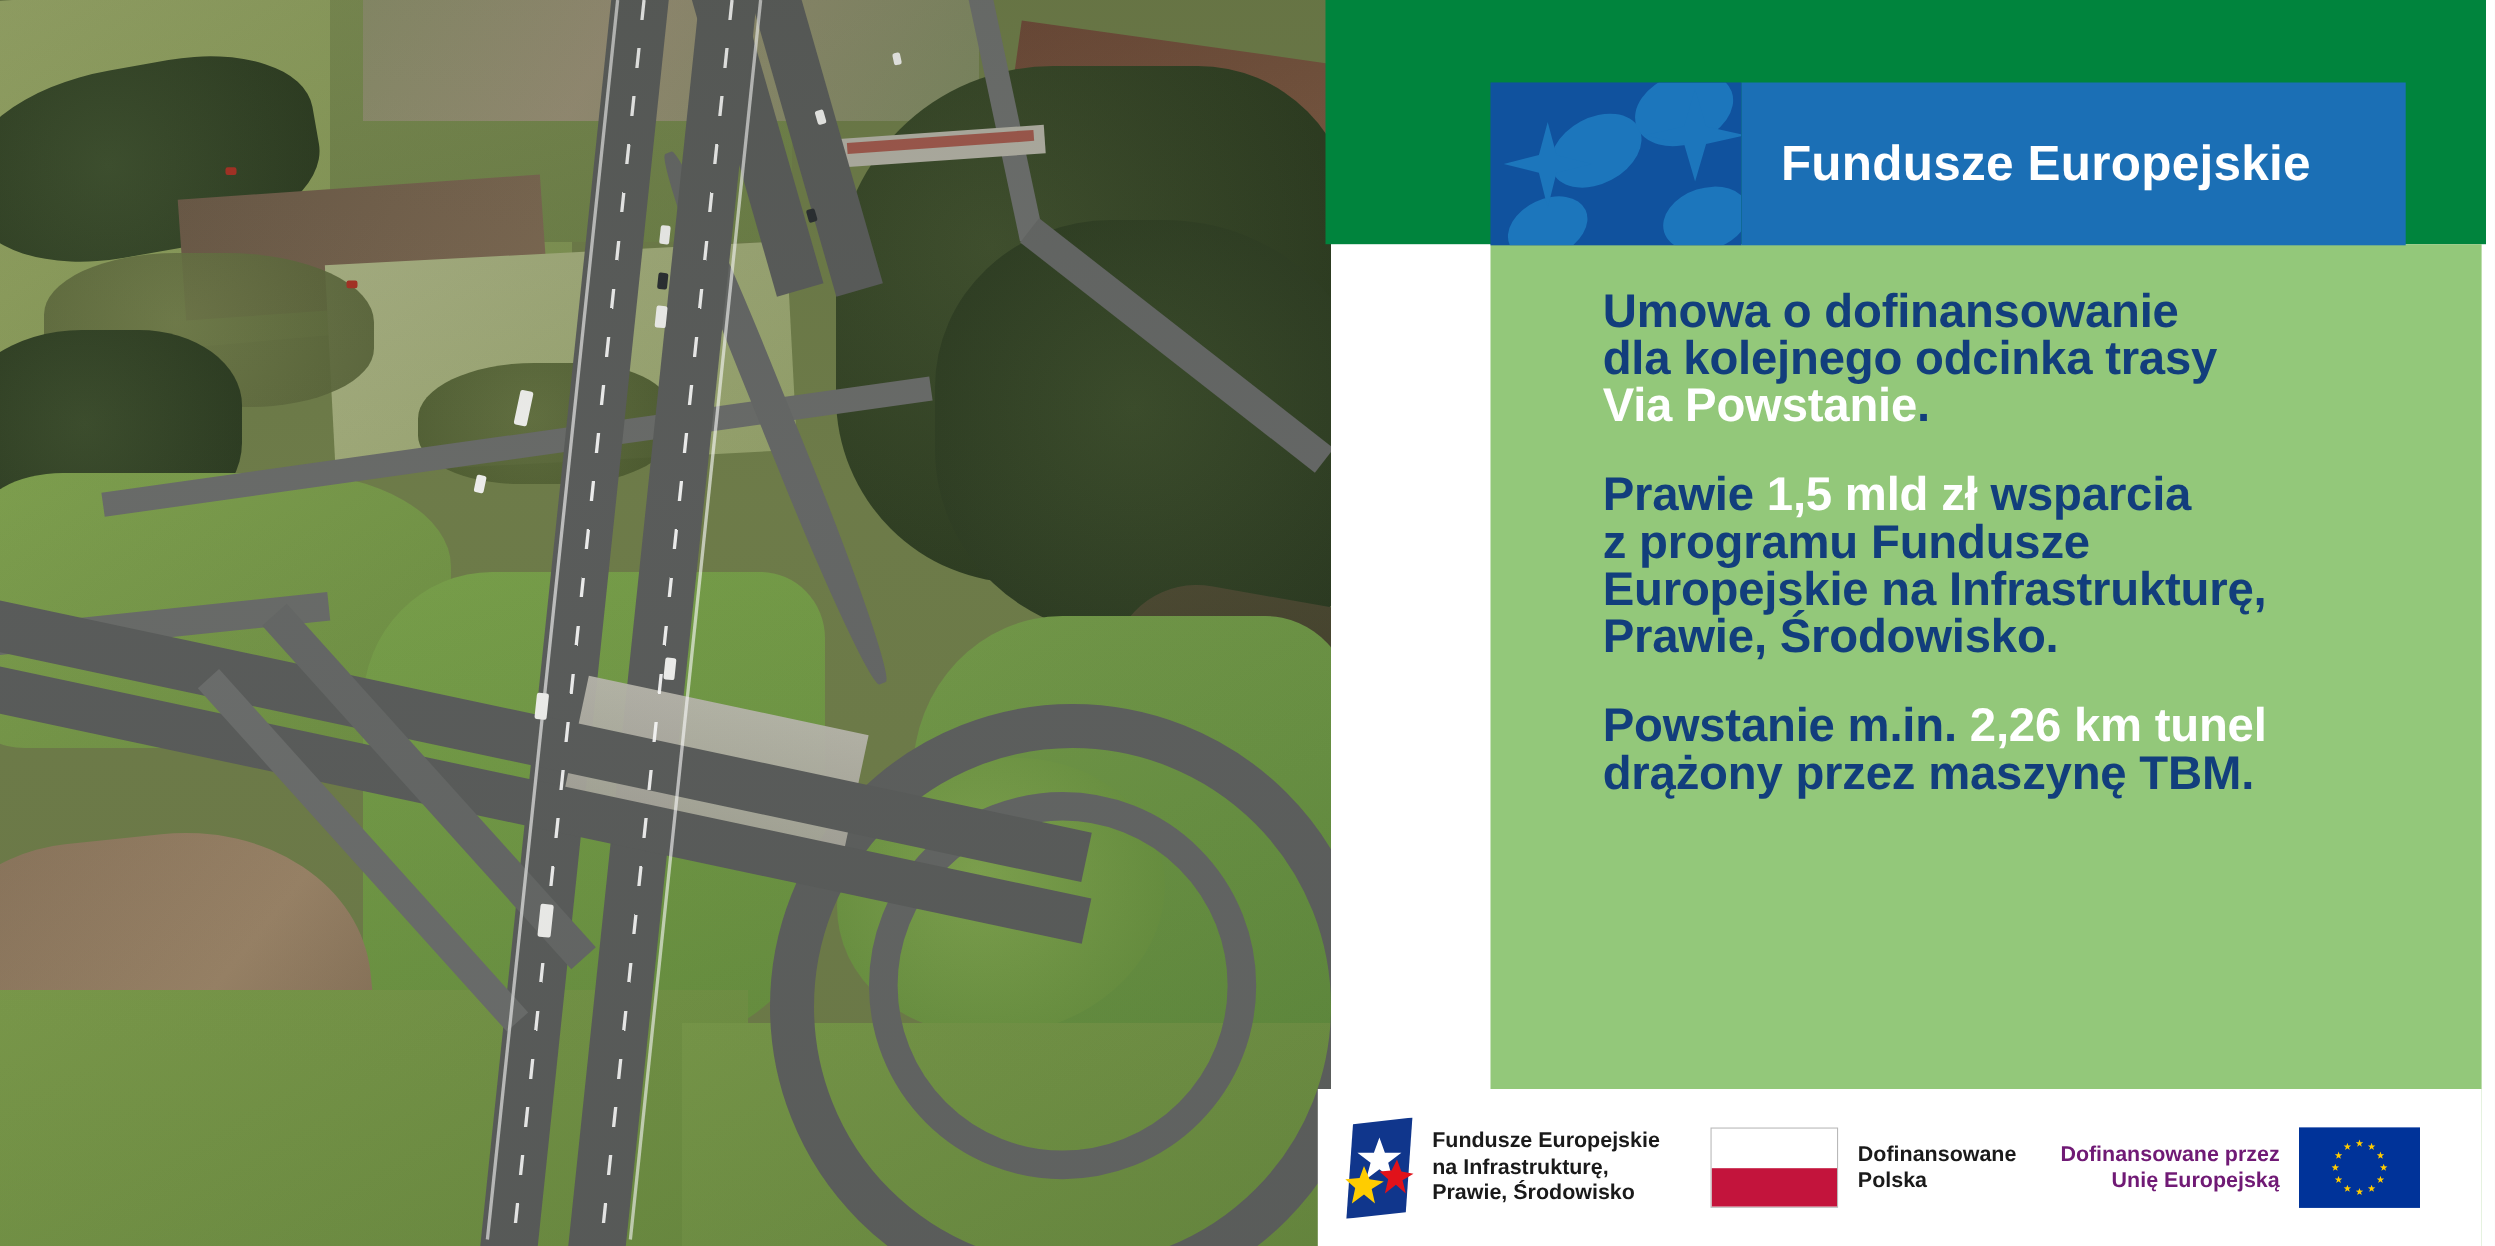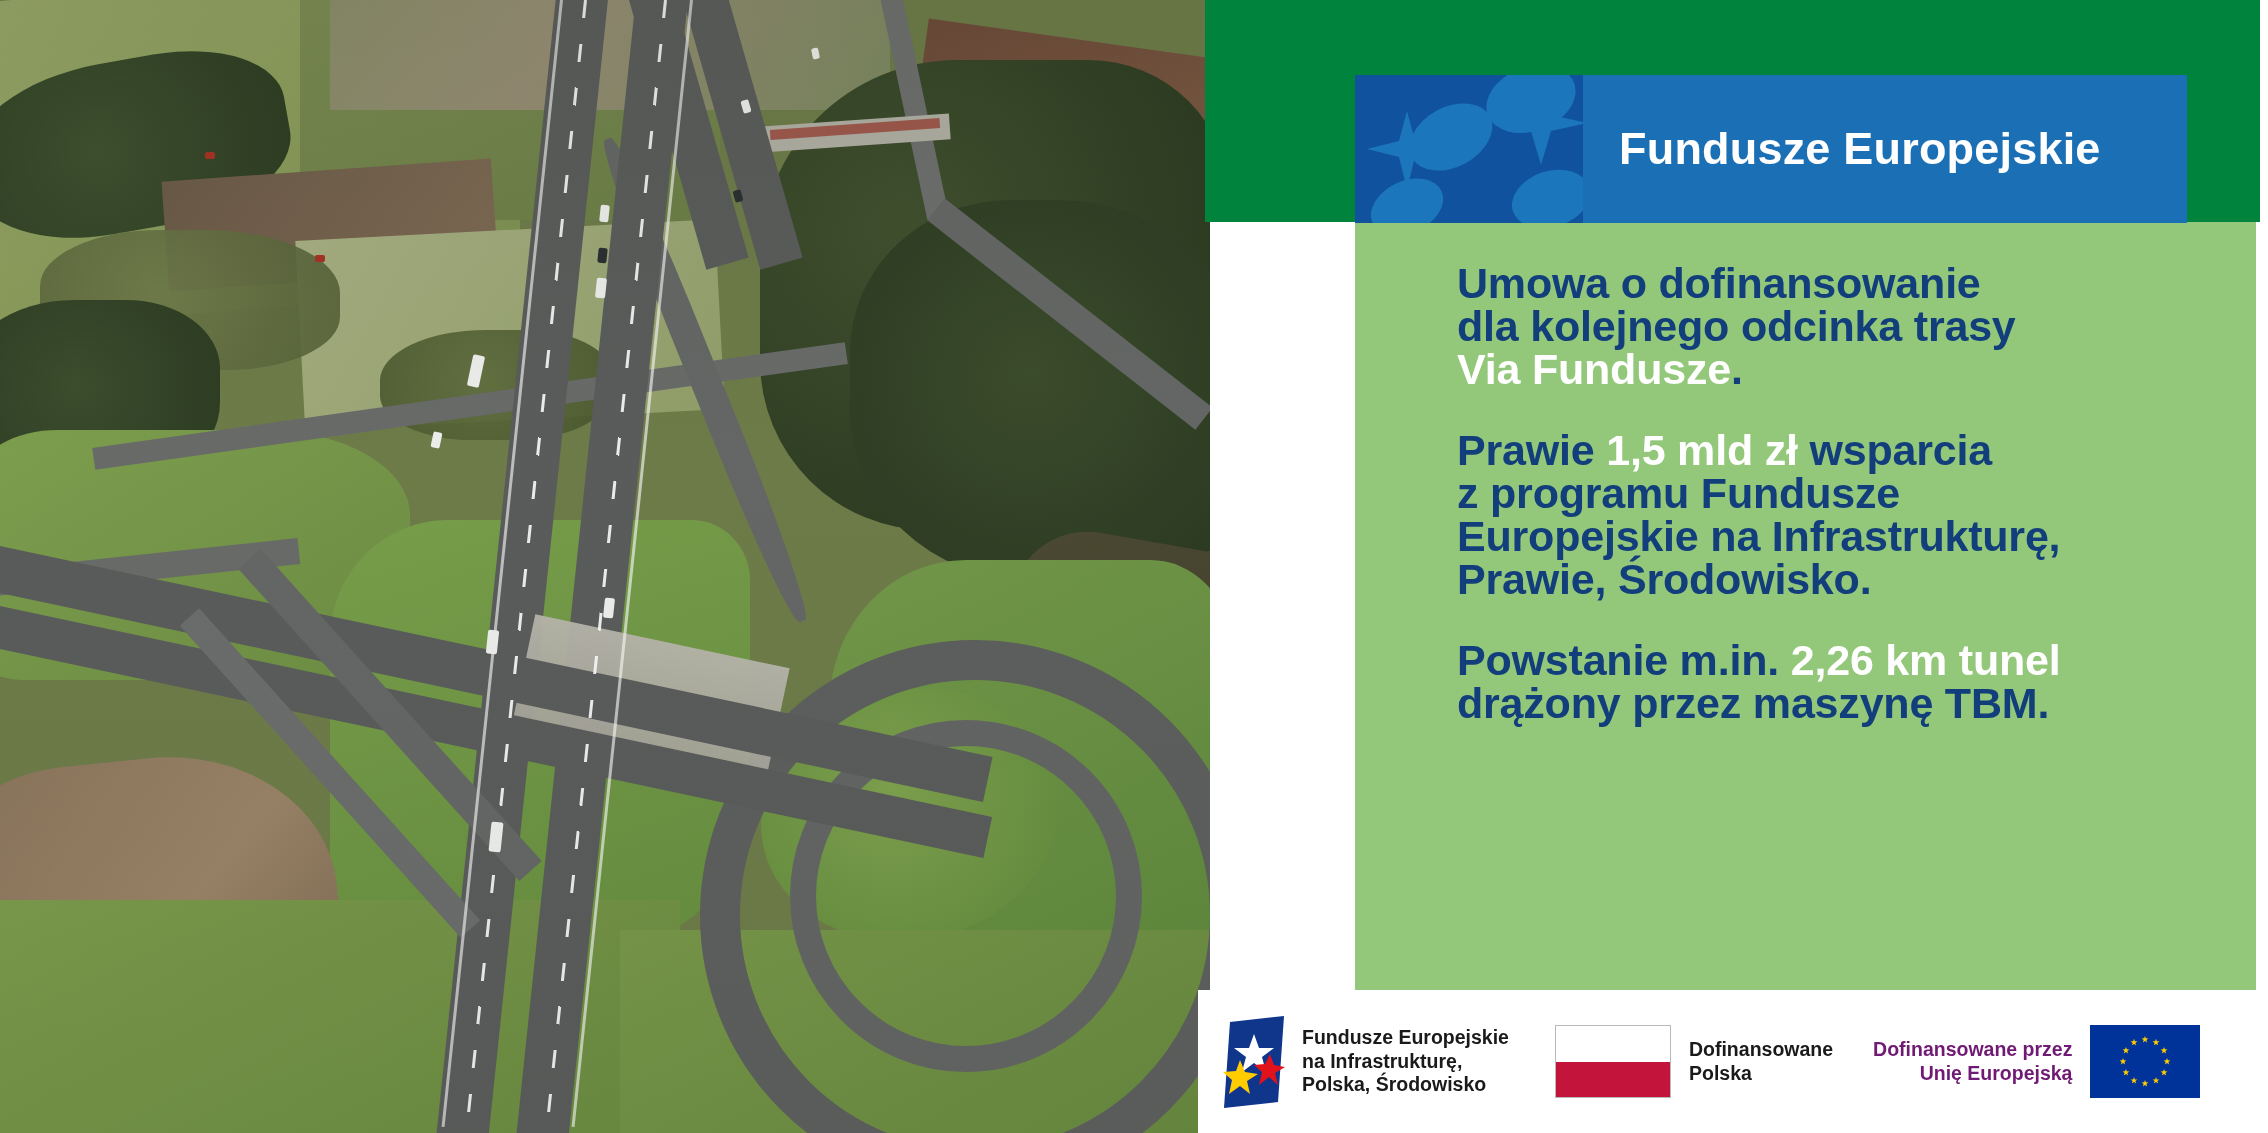--- a/index.html
+++ b/index.html
@@ -184,21 +184,21 @@
     <div class="feBannerMain">
       <span class="feBannerTitle">Fundusze Europejskie</span>
     </div>
   </div>
 
   <div class="copy">
 
     <div class="blk">
       <p>Umowa o dofinansowanie</p>
       <p>dla kolejnego odcinka trasy</p>
-      <p><span class="hl">Via Fundusze</span><span>.</span></p>
+      <p><span class="hl">Via Powstanie</span><span>.</span></p>
     </div>
 
     <div class="blk">
       <p><span>Prawie </span><span class="hl">1,5 mld zł</span><span> wsparcia</span></p>
       <p>z programu Fundusze</p>
       <p>Europejskie na Infrastrukturę,</p>
       <p>Prawie, Środowisko.</p>
     </div>
 
     <div class="blk">
@@ -215,21 +215,21 @@
         <svg width="68" height="92" viewBox="0 0 68 92" aria-hidden="true">
           <polygon points="10,6 64,0 58,86 4,92" fill="#10368C"></polygon>
           <path d="M34 18 L39 32 L54 32 L42 41 L46 56 L34 47 L22 56 L26 41 L14 32 L29 32 Z" fill="#FFFFFF"></path>
           <path d="M20 44 L25 56 L38 58 L27 65 L30 78 L20 70 L9 78 L12 64 L3 56 L16 55 Z" fill="#FFCC00"></path>
           <path d="M50 38 L54 49 L65 51 L55 57 L58 69 L49 61 L39 69 L42 56 L34 49 L45 48 Z" fill="#E1121A"></path>
         </svg>
       </div>
       <div class="fe-text">
         <div>Fundusze Europejskie</div>
         <div>na Infrastrukturę,</div>
-        <div>Polska, Środowisko</div>
+        <div>Prawie, Środowisko</div>
       </div>
     </div>
 
     <div class="fitem">
       <div class="pl-flag">
           <div class="red"></div>
         </div>
       <div class="pl-text">
         <div>Dofinansowane</div>
         <div>Polska</div>

